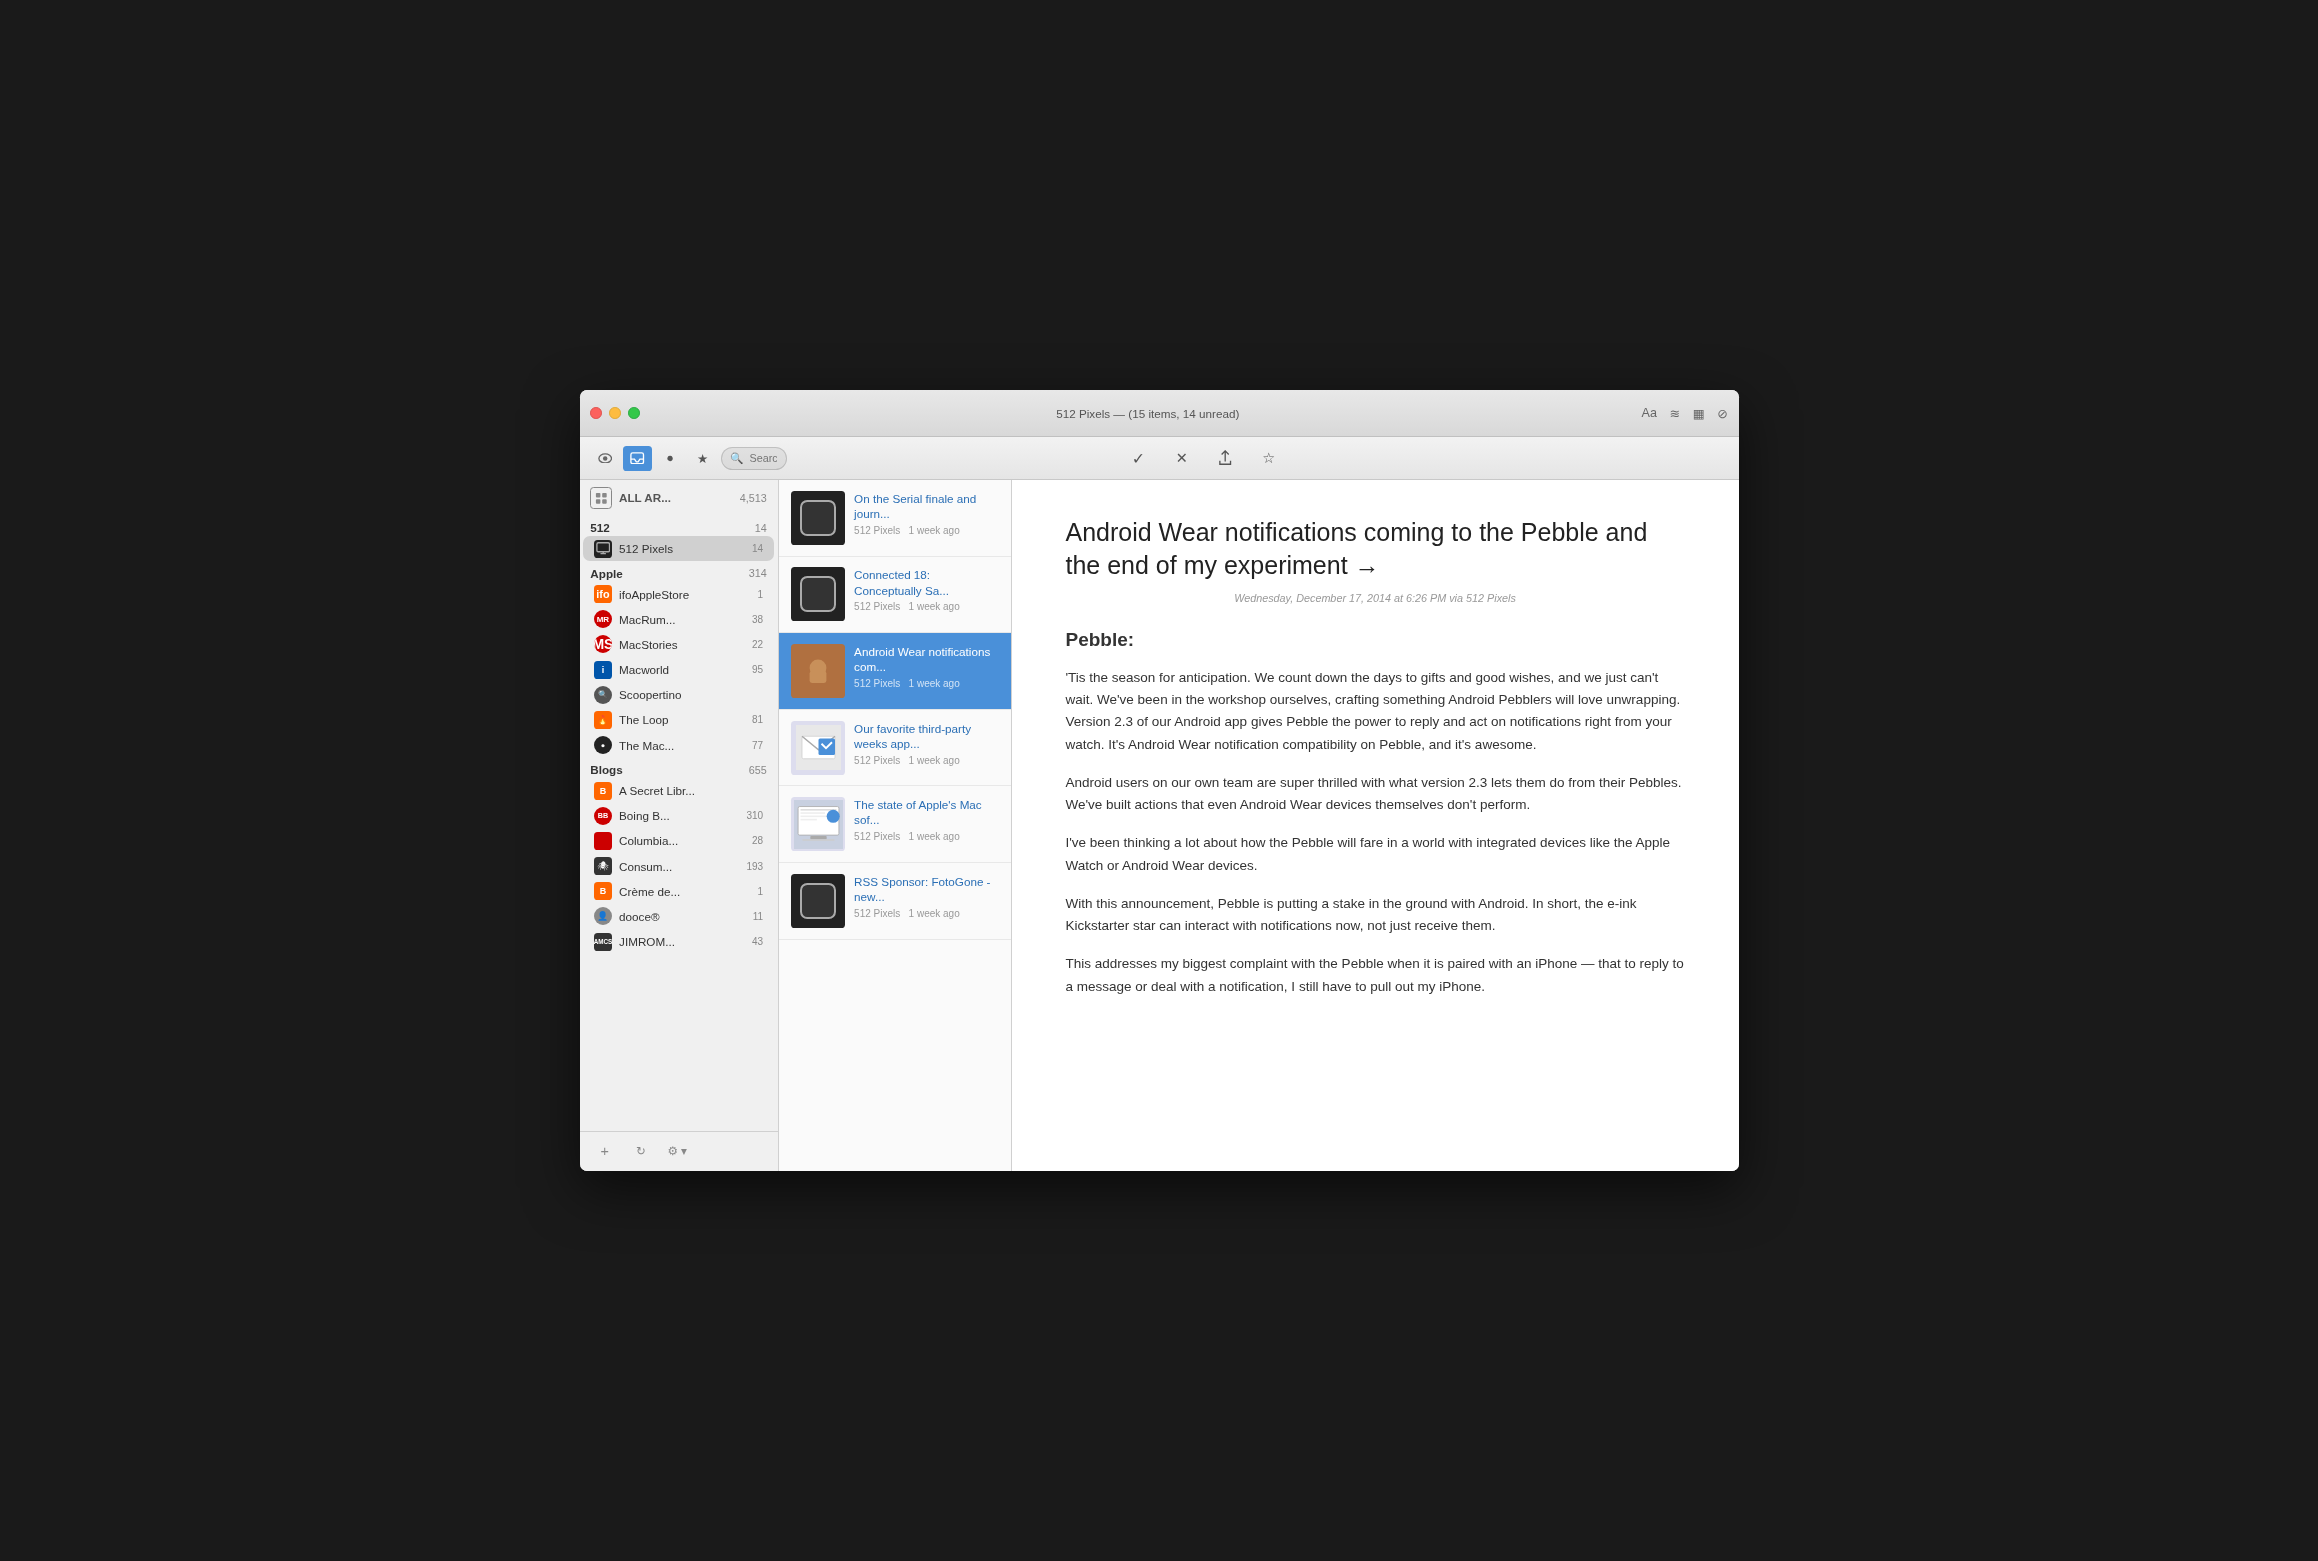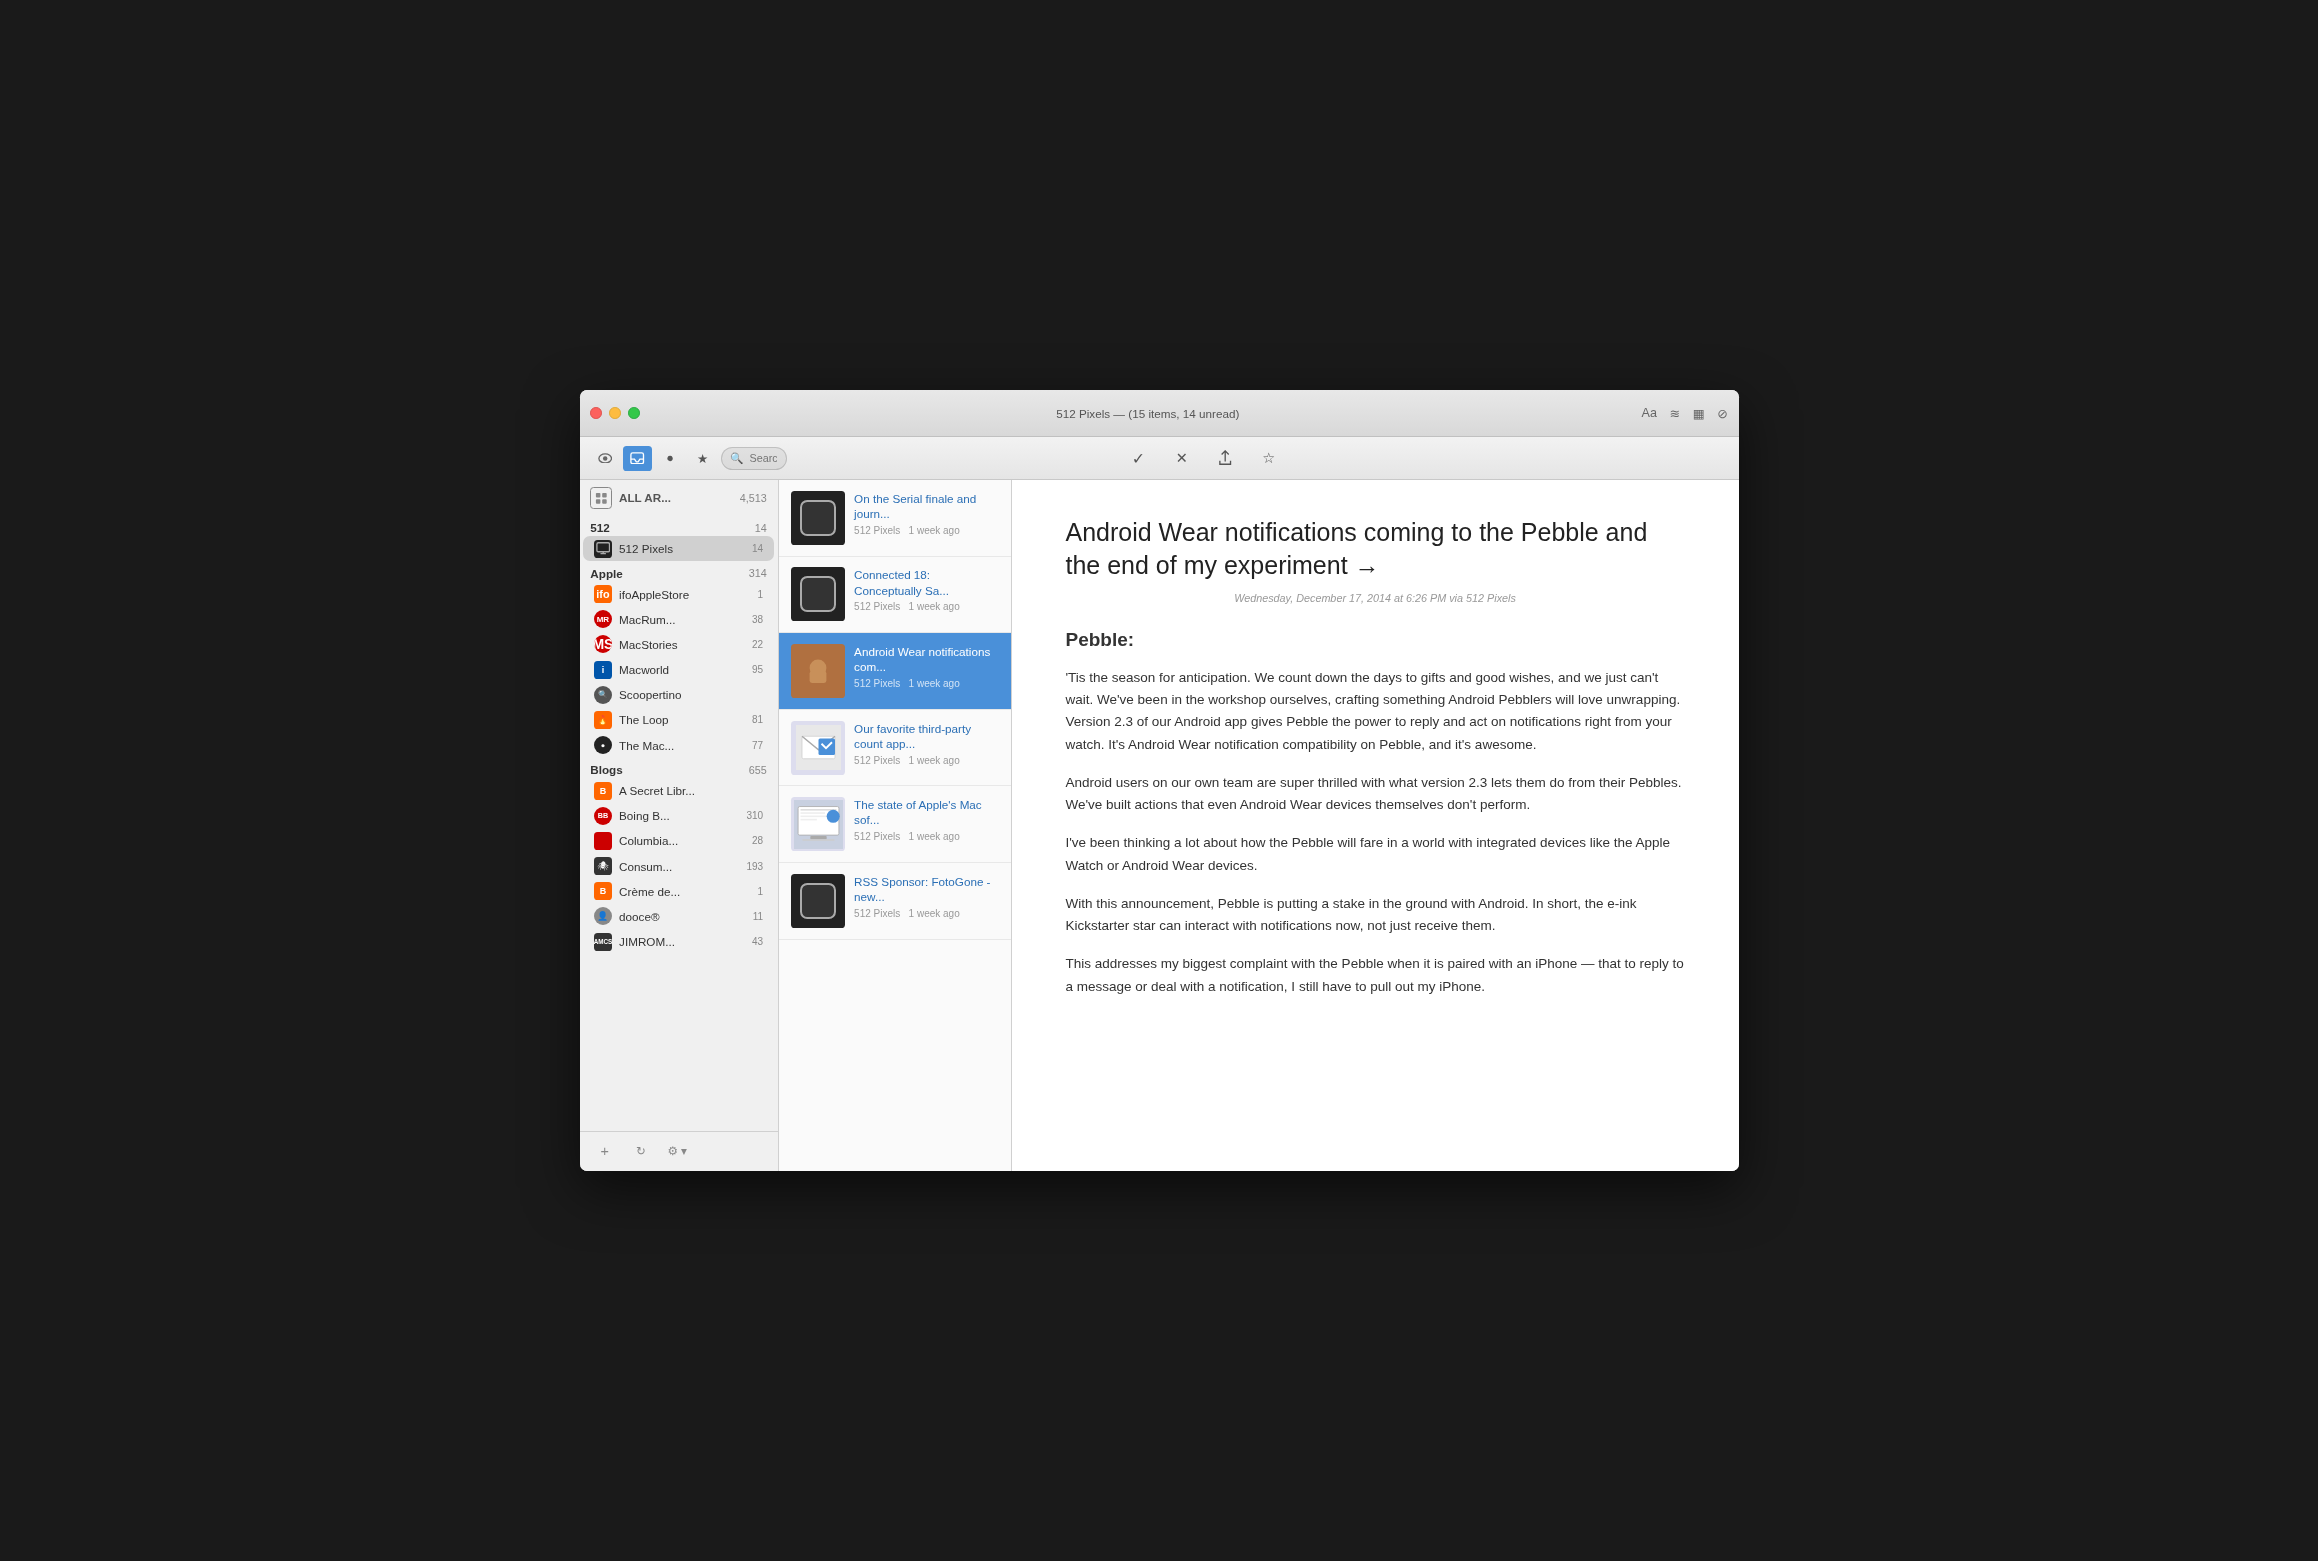--- a/index.html
+++ b/index.html
@@ -538,21 +538,21 @@
         <div class="article-thumb thumb-email" style="background:#dde;">
           <svg width="45" height="45" viewBox="0 0 60 60">
             <rect width="60" height="60" fill="#e8e8e8"></rect>
             <rect x="8" y="15" width="44" height="30" rx="2" fill="white" stroke="#ccc"></rect>
             <path d="M8 15 l22 18 l22-18" stroke="#aaa" stroke-width="2" fill="none"></path>
             <rect x="30" y="18" width="22" height="22" rx="2" fill="#4a90d9"></rect>
             <path d="M34 25l6 6 8-8" stroke="white" stroke-width="2.5" fill="none"></path>
           </svg>
         </div>
         <div class="article-info">
-          <div class="article-title">Our favorite third-party count app...</div>
+          <div class="article-title">Our favorite third-party weeks app...</div>
           <div class="article-meta">512 Pixels &nbsp; 1 week ago</div>
         </div>
       </div>
 
       <div class="article-item">
         <div class="article-thumb" style="background:#dde;display:flex;align-items:center;justify-content:center;">
           <svg width="49" height="49" viewBox="0 0 60 60">
             <rect width="60" height="60" fill="#c8d0e0"></rect>
             <rect x="5" y="8" width="50" height="35" rx="2" fill="white" stroke="#aaa"></rect>
             <rect x="8" y="11" width="44" height="2" fill="#ddd"></rect>

